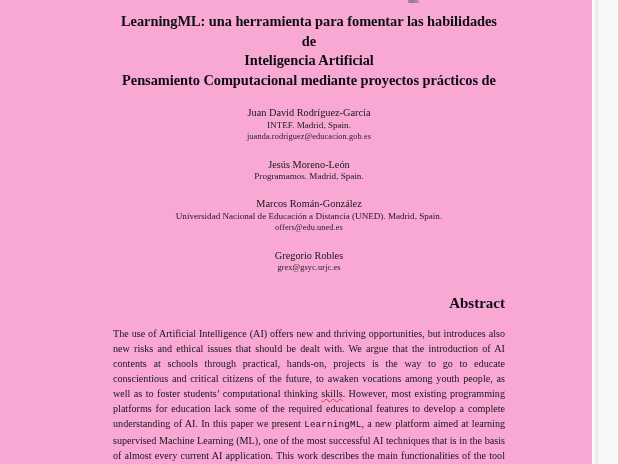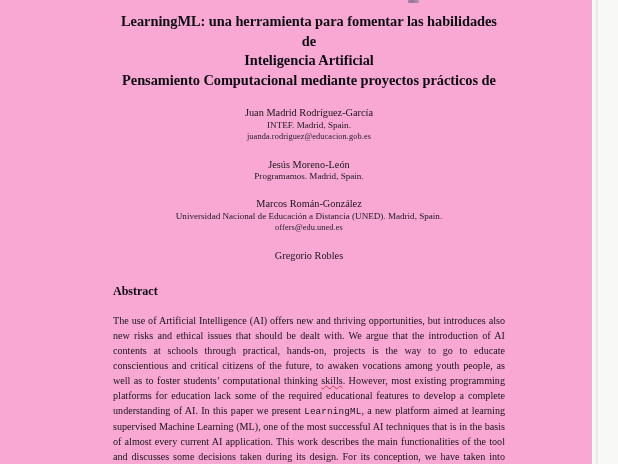--- a/index.html
+++ b/index.html
@@ -94,25 +94,25 @@
     font-family: "Liberation Serif", "DejaVu Serif", serif;
     font-size: 8.3px;
     line-height: 11.4px;
     color: #20202a;
     letter-spacing: .1px;
   }
 
   
   #abstract-section { margin-top: 22px; }
   #abstract-heading {
-    font-size: 12px;
+    font-size: 15px;
     font-weight: bold;
     color: #0d0d14;
     margin: 0 0 14px 0;
-    text-align: left;
+    text-align: right;
   }
   #abstract-body {
     font-size: 10.15px;
     line-height: 15.05px;
     text-align: justify;
     text-justify: inter-word;
     color: #15151b;
     margin: 0;
     hyphens: none;
   }
@@ -142,38 +142,39 @@
 
     <h1 id="title">
       <span class="ln">LearningML: una herramienta para fomentar las habilidades de</span>
       <span class="ln">Inteligencia Artificial</span>
       <span class="ln">Pensamiento Computacional mediante proyectos prácticos de</span>
     </h1>
 
     <div id="authors">
 
       <div class="author-block">
-        <div class="au-name">Juan Madrid Rodríguez-García</div>
+        <div class="au-name">Juan David Rodríguez-García</div>
         <div class="au-affil">INTEF. Madrid, Spain.</div>
         <div class="au-email">juanda.rodriguez@educacion.gob.es</div>
       </div>
 
       <div class="author-block">
         <div class="au-name">Jesús Moreno-León</div>
         <div class="au-affil">Programamos. Madrid, Spain.</div>
       </div>
 
       <div class="author-block">
         <div class="au-name">Marcos Román-González</div>
         <div class="au-affil">Universidad Nacional de Educación a Distancia (UNED). Madrid, Spain.</div>
         <div class="au-email">offers@edu.uned.es</div>
       </div>
 
       <div class="author-block">
         <div class="au-name">Gregorio Robles</div>
+        <div class="au-email">grex@gsyc.urjc.es</div>
       </div>
 
     </div>
 
     <div id="abstract-section">
       <div id="abstract-heading">Abstract</div>
       <p id="abstract-body"><span>The use of Artificial Intelligence (AI) offers new and thriving opportunities, but introduces also new risks and ethical issues that should be dealt with. We argue that the introduction of AI contents at schools through practical, hands-on, projects is the way to go to educate conscientious and critical citizens of the future, to awaken vocations among youth people, as well as to foster students’ computational thinking </span><span class="misspelled">skills</span><span>. However, most existing programming platforms for education lack some of the required educational features to develop a complete understanding of AI. In this paper we present </span><span class="mono">LearningML</span><span>, a new platform aimed at learning supervised Machine Learning (ML), one of the most successful AI techniques that is in the basis of almost every current AI application. This work describes the main functionalities of the tool and discusses some decisions taken during its design. For its conception, we have taken into account lessons learned from the research literature on introducing AI in school and from the analysis of other educational tools built with the aim to allow learners to use ML. We offer as well some promising results</span></p>
     </div>
 
   </div>

